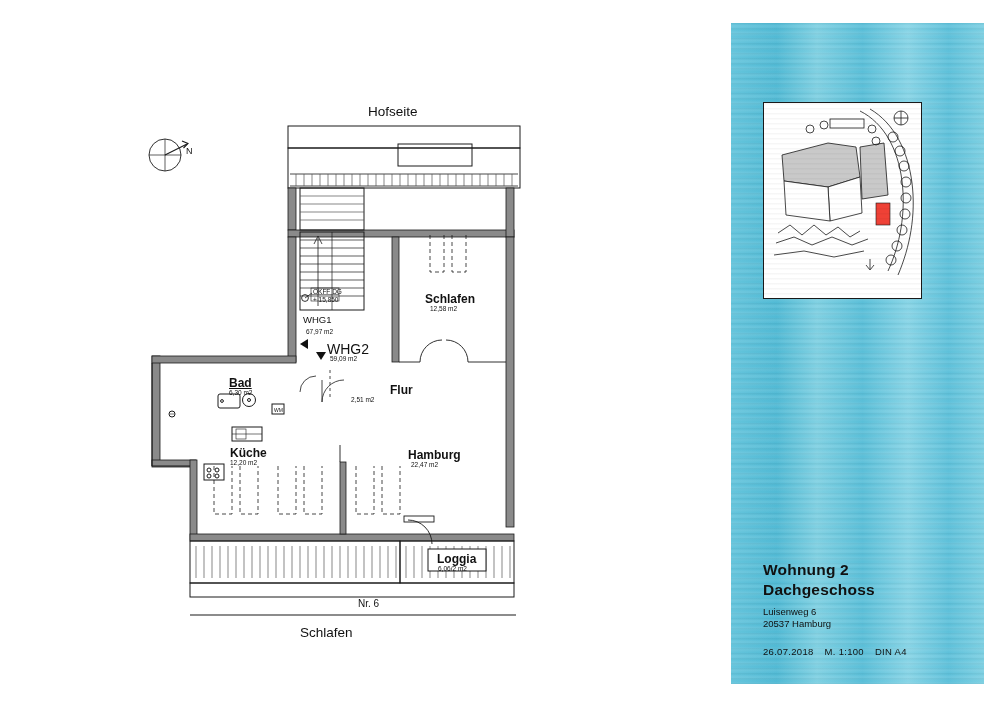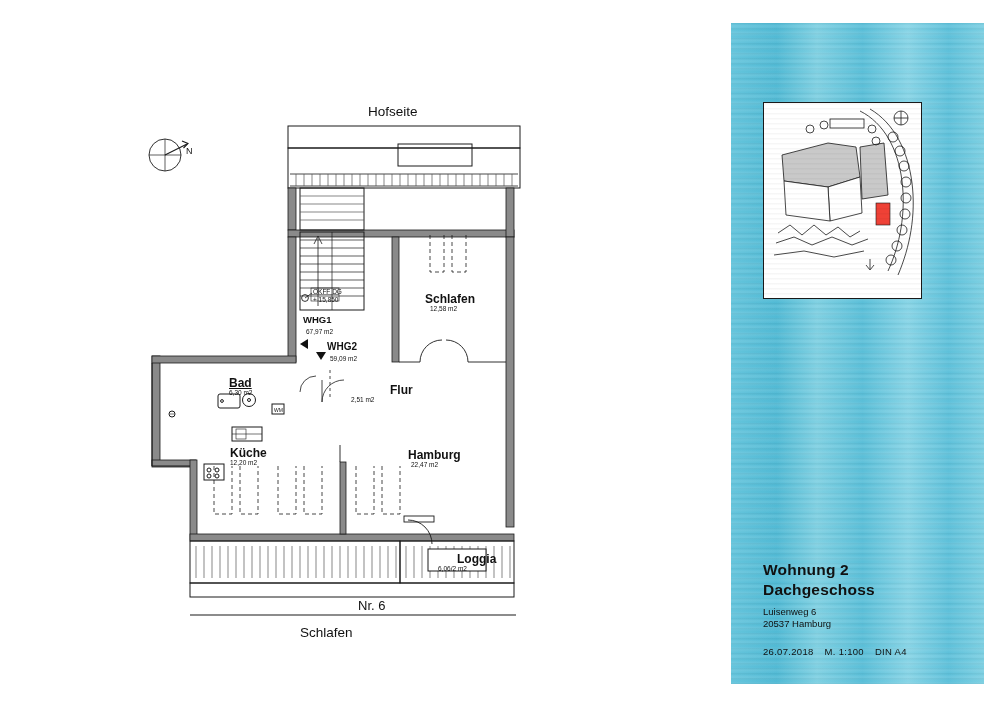--- a/index.html
+++ b/index.html
@@ -42,23 +42,23 @@
     position:absolute;left:32px;top:537px;width:210px;
   }
   .ptitle{font-size:15.5px;font-weight:bold;letter-spacing:.2px;line-height:20px;color:#111;}
   .paddr{font-size:9.5px;line-height:12px;color:#111;margin-top:6px;}
   .pfoot{font-size:9.5px;line-height:12px;color:#111;margin-top:16px;letter-spacing:.3px;}
   .pfoot span{margin-right:11px;}
 
   
   .lbl{position:absolute;font-size:11px;color:#111;white-space:nowrap;}
   .lbl.big{font-size:13.5px;}
-  .lbl.bold{font-weight:bold;}
+  .lbl.bold{font-weight:normal;}
   .lbl.tiny{font-size:6.5px;}
-  .lbl.sm{font-size:13px;}
+  .lbl.sm{font-size:10px;}
   .room-name{font-size:12px;font-weight:bold;}
   .room-area{font-size:6.5px;}
 
   #plan{position:absolute;left:0;top:0;width:731px;height:707px;}
   #plan svg{display:block;}
   .marker-tri{position:absolute;width:0;height:0;}
 </style>
 </head>
 <body>
 
@@ -286,41 +286,41 @@
     <div class="lbl big" style="left:368px;top:104px;">Hofseite</div>
     <div class="lbl big" style="left:300px;top:625px;">Schlafen</div>
     <div class="lbl sm" style="left:358px;top:598px;">Nr. 6</div>
     <div class="lbl" style="left:186px;top:146px;font-size:9px;">N</div>
 
     <div class="lbl tiny" style="left:313px;top:288px;">OKFF DG</div>
     <div class="lbl tiny" style="left:313px;top:296px;">+ 15,850</div>
 
     <div class="lbl bold" style="left:303px;top:314px;font-size:9.5px;">WHG1</div>
     <div class="lbl" style="left:306px;top:328px;font-size:6.5px;">67,97 m2</div>
-    <div class="lbl bold" style="left:327px;top:341px;font-size:10px;">WHG2</div>
+    <div class="lbl bold" style="left:327px;top:341px;font-size:14px;">WHG2</div>
     <div class="lbl" style="left:330px;top:355px;font-size:6.5px;">59,09 m2</div>
     <div class="marker-tri" style="left:300px;top:339px;border-top:5px solid transparent;border-bottom:5px solid transparent;border-right:8px solid #111;"></div>
     <div class="marker-tri" style="left:316px;top:352px;border-left:5px solid transparent;border-right:5px solid transparent;border-top:8px solid #111;"></div>
 
     <div class="lbl room-name" style="left:425px;top:292px;">Schlafen</div>
     <div class="lbl room-area" style="left:430px;top:305px;">12,58 m2</div>
 
     <div class="lbl room-name" style="left:229px;top:376px;text-decoration:underline;">Bad</div>
     <div class="lbl room-area" style="left:229px;top:389px;">6,30 m2</div>
 
     <div class="lbl room-name" style="left:351px;top:383px;padding-left:39px;">Flur</div>
     <div class="lbl room-area" style="left:351px;top:396px;">2,51 m2</div>
 
     <div class="lbl room-name" style="left:230px;top:446px;">Küche</div>
     <div class="lbl room-area" style="left:230px;top:459px;">12,20 m2</div>
 
     <div class="lbl room-name" style="left:408px;top:448px;">Hamburg</div>
     <div class="lbl room-area" style="left:411px;top:461px;">22,47 m2</div>
 
-    <div class="lbl room-name" style="left:437px;top:552px;margin-left:20px;">Loggia</div>
+    <div class="lbl room-name" style="left:437px;top:552px;">Loggia</div>
     <div class="lbl room-area" style="left:438px;top:565px;">6,06/2 m2</div>
   </div>
 
   <div id="info-panel">
 
     <div id="locator-map">
       <svg width="155" height="193" viewBox="0 0 155 193" xmlns="http://www.w3.org/2000/svg">
         <rect x="0" y="0" width="155" height="193" fill="#ffffff"></rect>
         <g stroke="#1a1a1a" fill="none" stroke-width="0.8">
 

